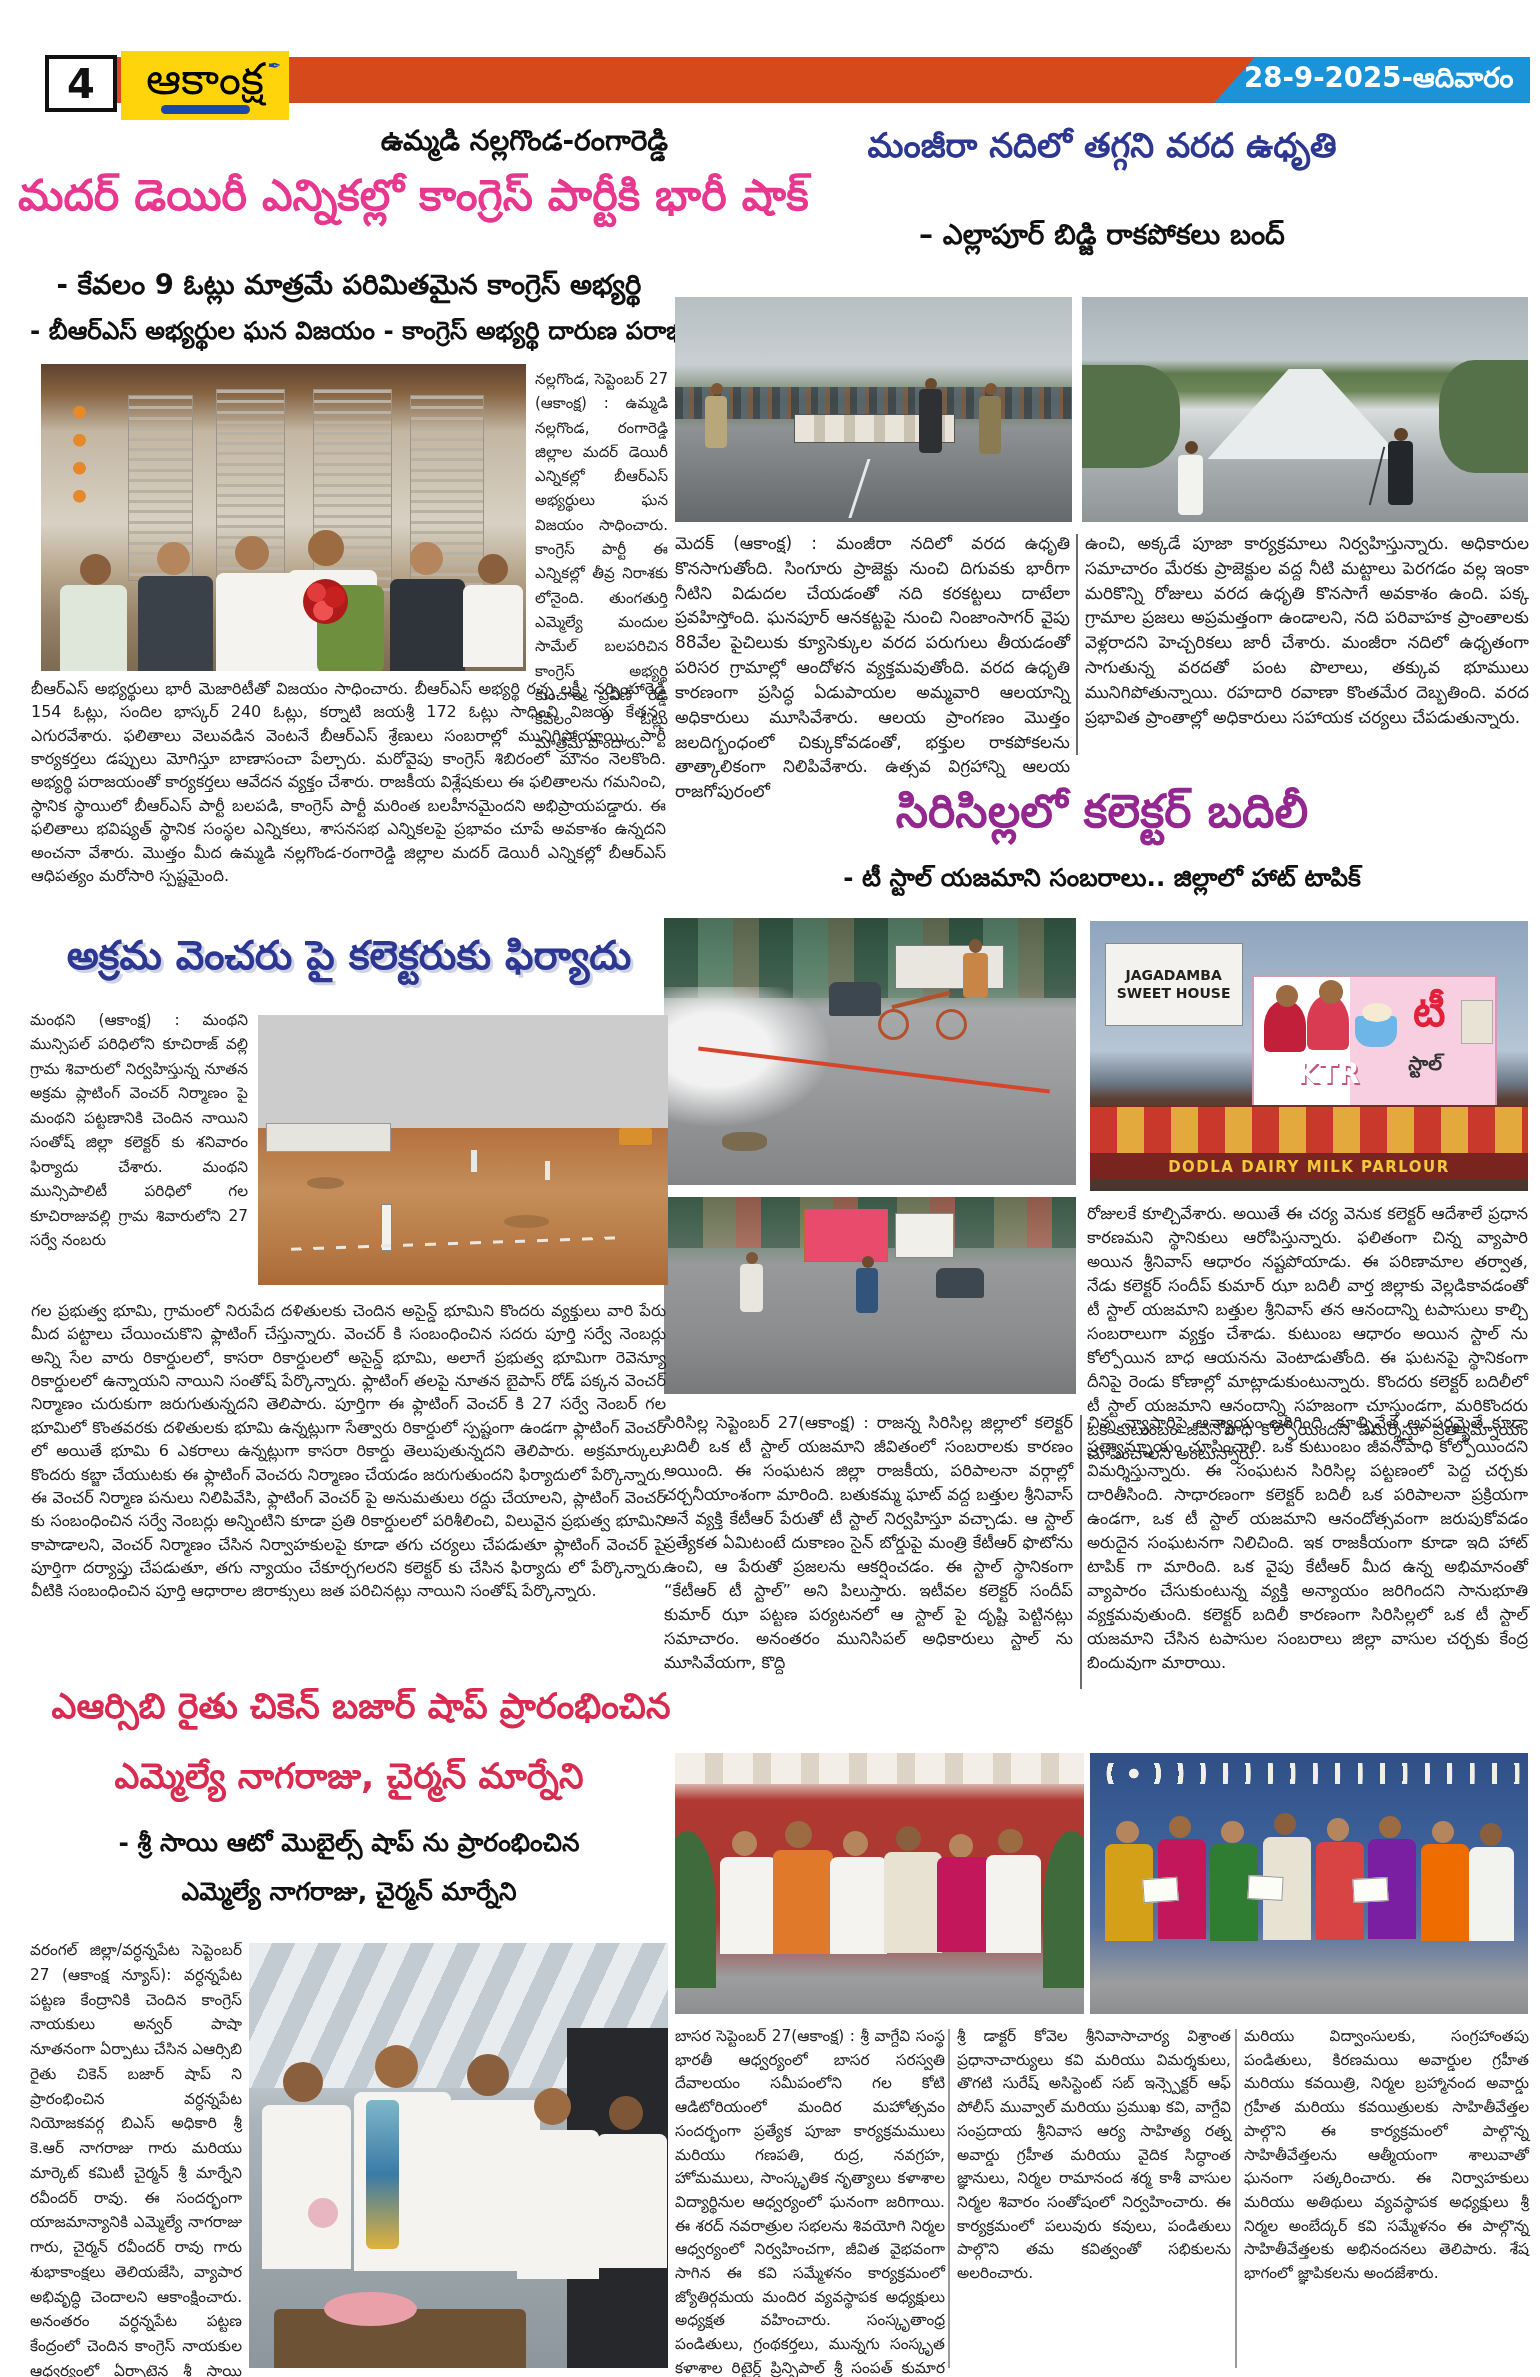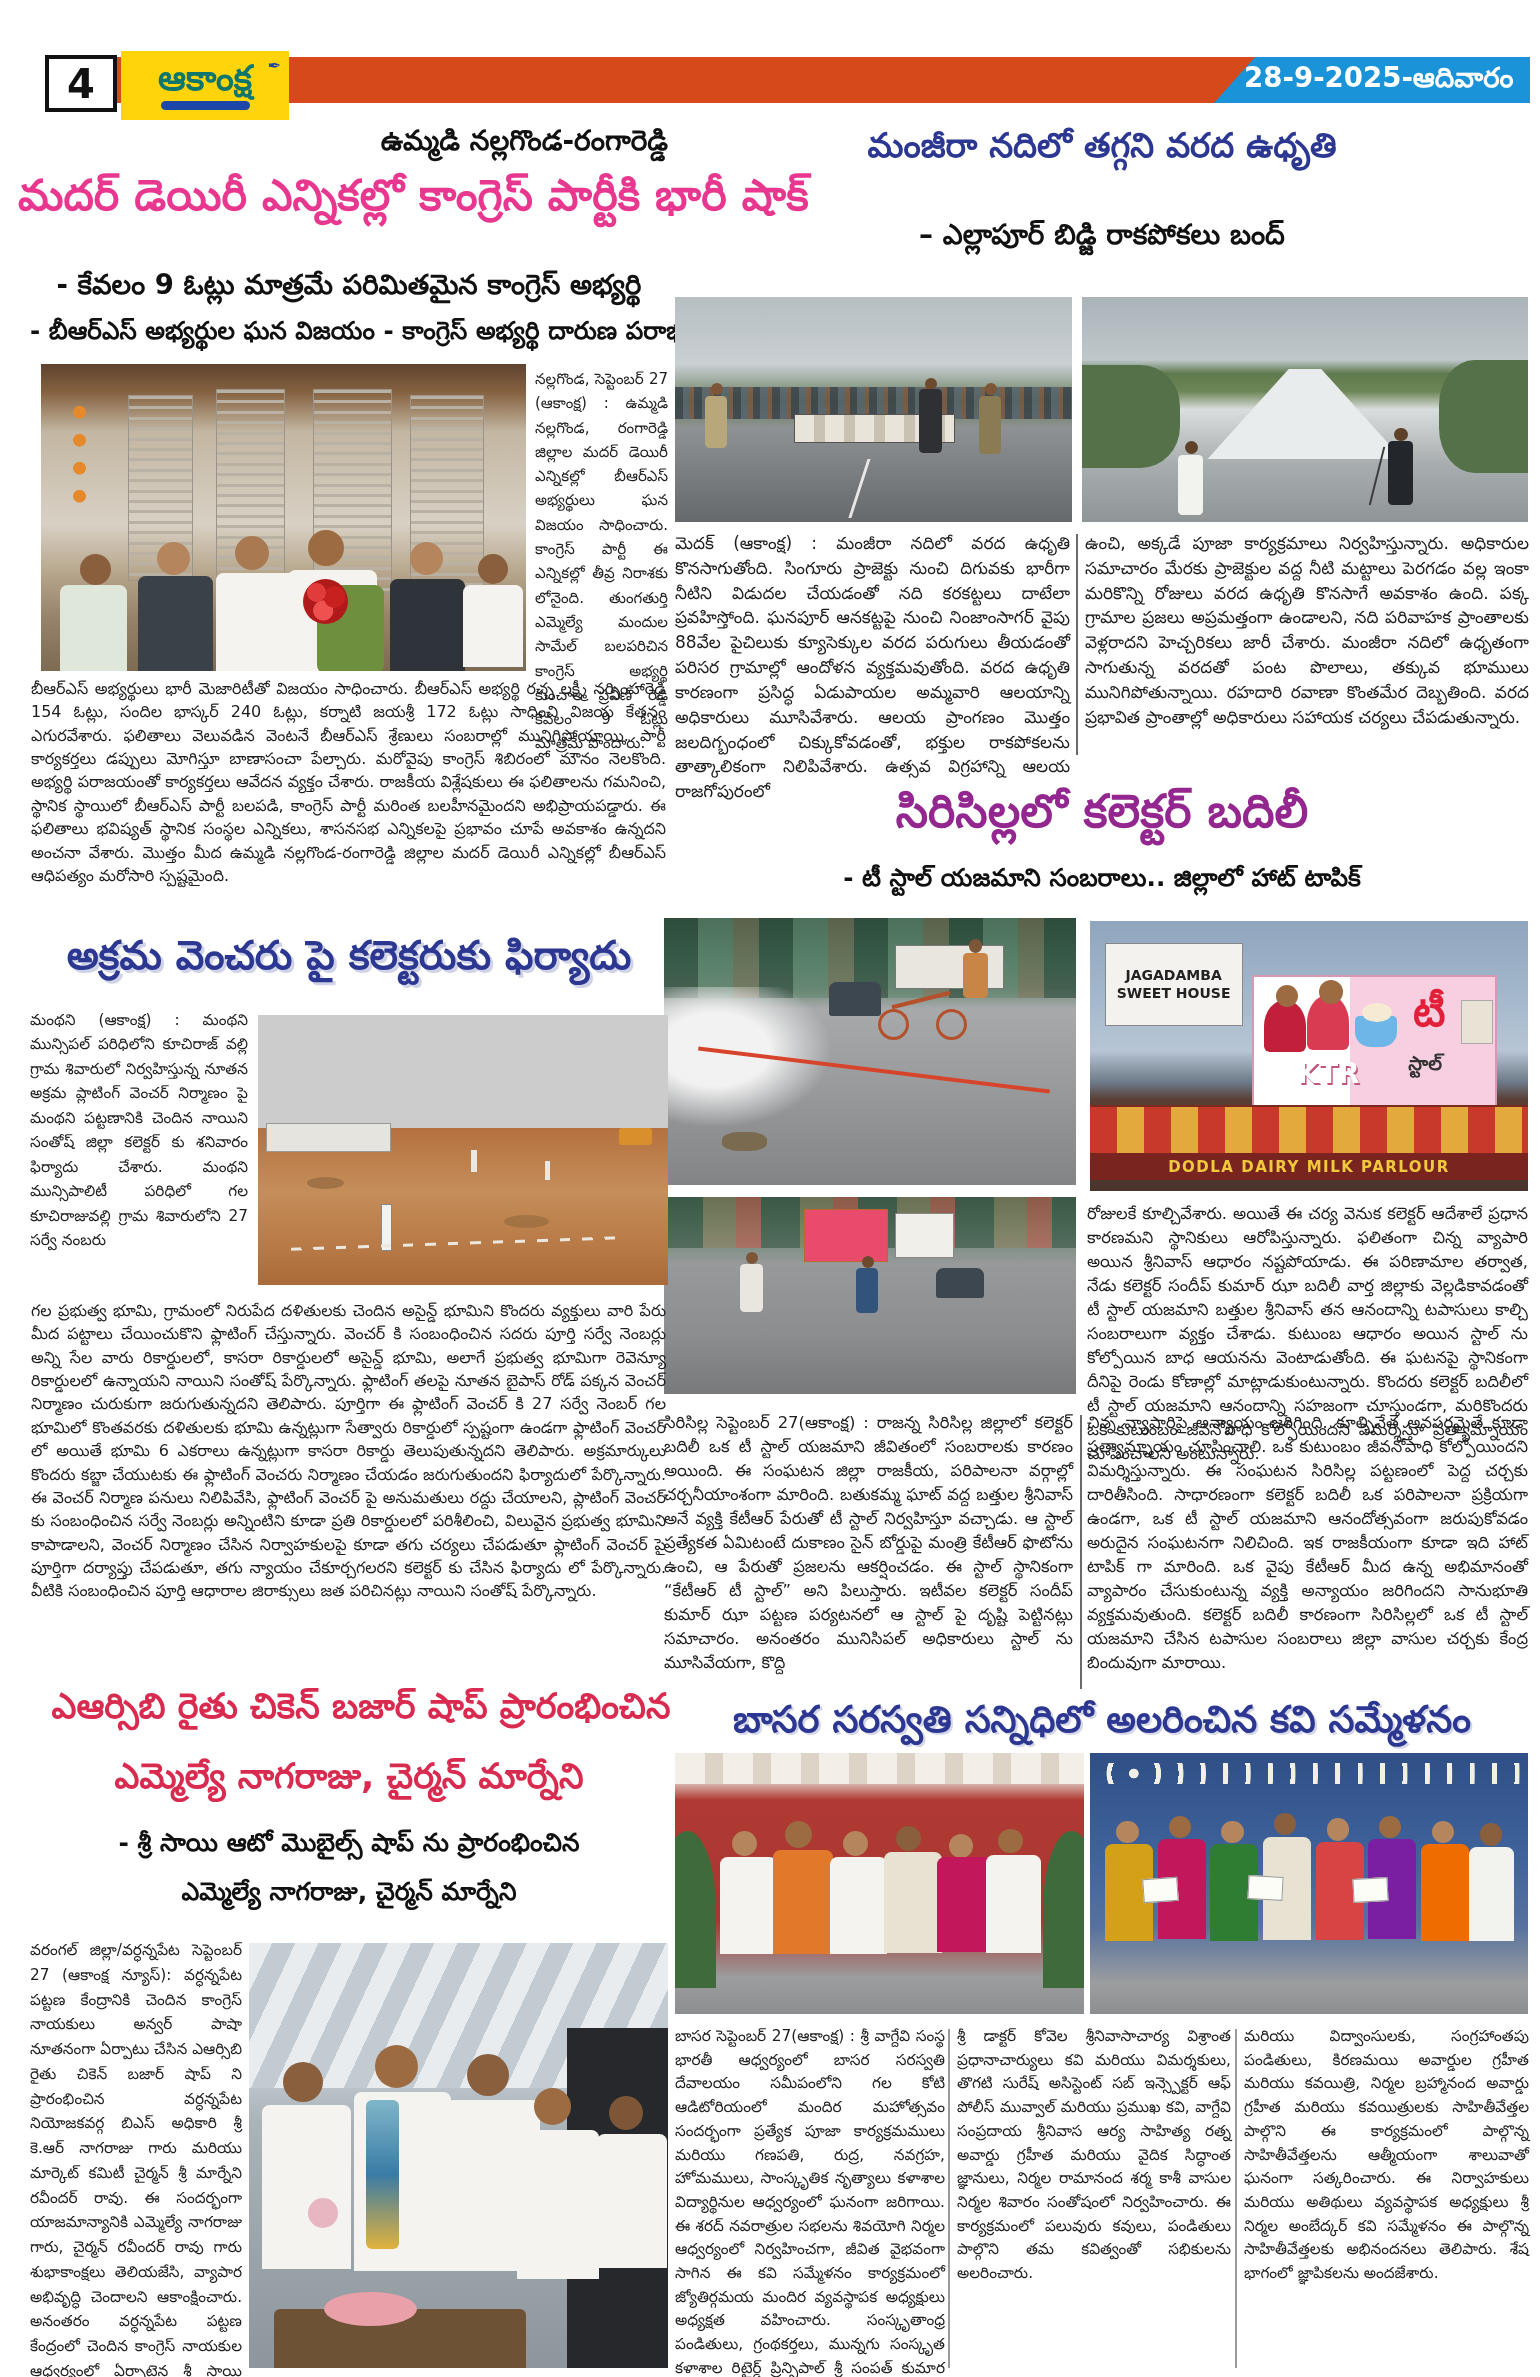--- a/index.html
+++ b/index.html
@@ -11,21 +11,21 @@
   .jtext{text-align:justify;line-height:1.46;}
   .photo{position:absolute;overflow:hidden;background:#ccc;}
   .vrule{position:absolute;width:1.5px;background:#6a6a6a;}
   
   .topbar{position:absolute;left:45px;top:57px;width:1484px;height:46px;background:#d5491a;}
   .pagebox{position:absolute;left:45px;top:55px;width:72px;height:57px;background:#fff;
            border:4.5px solid #111;box-sizing:border-box;font-size:40px;font-weight:bold;color:#111;
            display:flex;align-items:center;justify-content:center;}
   .masthead{position:absolute;left:121px;top:51px;width:168px;height:69px;background:#ffd40a;
             display:flex;flex-direction:column;align-items:center;justify-content:center;}
-  .masthead .mtxt{font-size:35px;font-weight:700;color:#0f766e;line-height:1;}
+  .masthead .mtxt{font-size:44px;font-weight:400;color:#000000;line-height:1;}
   .masthead .mstrip{margin-top:4.5px;width:89px;height:9px;background:#1c46a8;border-radius:4.5px;}
   .pennib{position:absolute;right:7.5px;top:4.5px;font-size:16.4px;color:#1c46a8;}
   .datebox{position:absolute;left:1214px;top:57px;width:316px;height:46px;background:#1b93d8;
            clip-path:polygon(13% 0,100% 0,100% 100%,0 100%);display:flex;align-items:center;
            justify-content:flex-end;padding-right:16.4px;box-sizing:border-box;
            font-size:27.6px;font-weight:bold;color:#ffffff;}
   
   .kicker{font-size:28px;font-weight:bold;color:#111;}
   .h-pink{font-size:43px;font-weight:900;color:#e8378f;}
   .h-navy{font-size:34px;font-weight:900;color:#2b3791;}
@@ -208,21 +208,20 @@
     <div class="shirt" style="left:47%;top:37%;width:94px;height:171px;"></div>
     <div class="head" style="left:68%;top:34%;width:37px;height:37px;background:#9c6b42;"></div>
     <div class="shirt" style="left:64%;top:44%;width:82px;height:149px;"></div>
     <div class="head" style="left:86%;top:36%;width:34px;height:34px;background:#7c5636;"></div>
     <div class="shirt" style="left:83%;top:45%;width:70px;height:134px;"></div>
     <div class="pp" style="left:14%;top:60%;width:30px;height:30px;border-radius:50%;background:#e8b6c0;"></div>
     <div class="pp" style="left:6%;top:86%;width:60%;height:14%;background:#6e5236;border-radius:6px 6px 0 0;"></div>
     <div class="pp" style="left:18%;top:82%;width:22%;height:8%;background:#e9a0a8;border-radius:50%;"></div>
   </div>
 
-  <div class="abs h-navy3 center nowrap" style="left:675px;top:1698px;width:854px;">బాసర సరస్వతి సన్నిధిలో అలరించిన కవి సమ్మేళనం</div>
 
   <div class="photo" style="left:675px;top:1753px;width:409px;height:261px;background:linear-gradient(180deg,#efe9e2 0%,#e2d8cd 10%,#b03a33 18%,#a63730 64%,#9b9d9f 86%,#8c8e90 100%);">
     <div class="pp" style="left:0;top:0;width:100%;height:12%;background:repeating-linear-gradient(90deg,#f3efe8 0 30px,#ddd3c6 30px 48px);"></div>
     <div class="pp" style="left:-4%;top:30%;width:14%;height:60%;background:#3f6b3c;border-radius:50% 50% 0 0;"></div>
     <div class="pp" style="left:90%;top:30%;width:14%;height:60%;background:#3f6b3c;border-radius:50% 50% 0 0;"></div>
     <div class="head" style="left:14%;top:30%;width:25px;height:25px;"></div>
     <div class="shirt" style="left:11%;top:40%;width:57px;height:97px;"></div>
     <div class="head" style="left:27%;top:26%;width:27px;height:27px;background:#9c6b42;"></div>
     <div class="pp" style="left:24%;top:37%;width:60px;height:104px;background:#e07a2a;border-radius:7.5px 7.5px 0 0;"></div>
     <div class="head" style="left:41%;top:30%;width:25px;height:25px;"></div>

